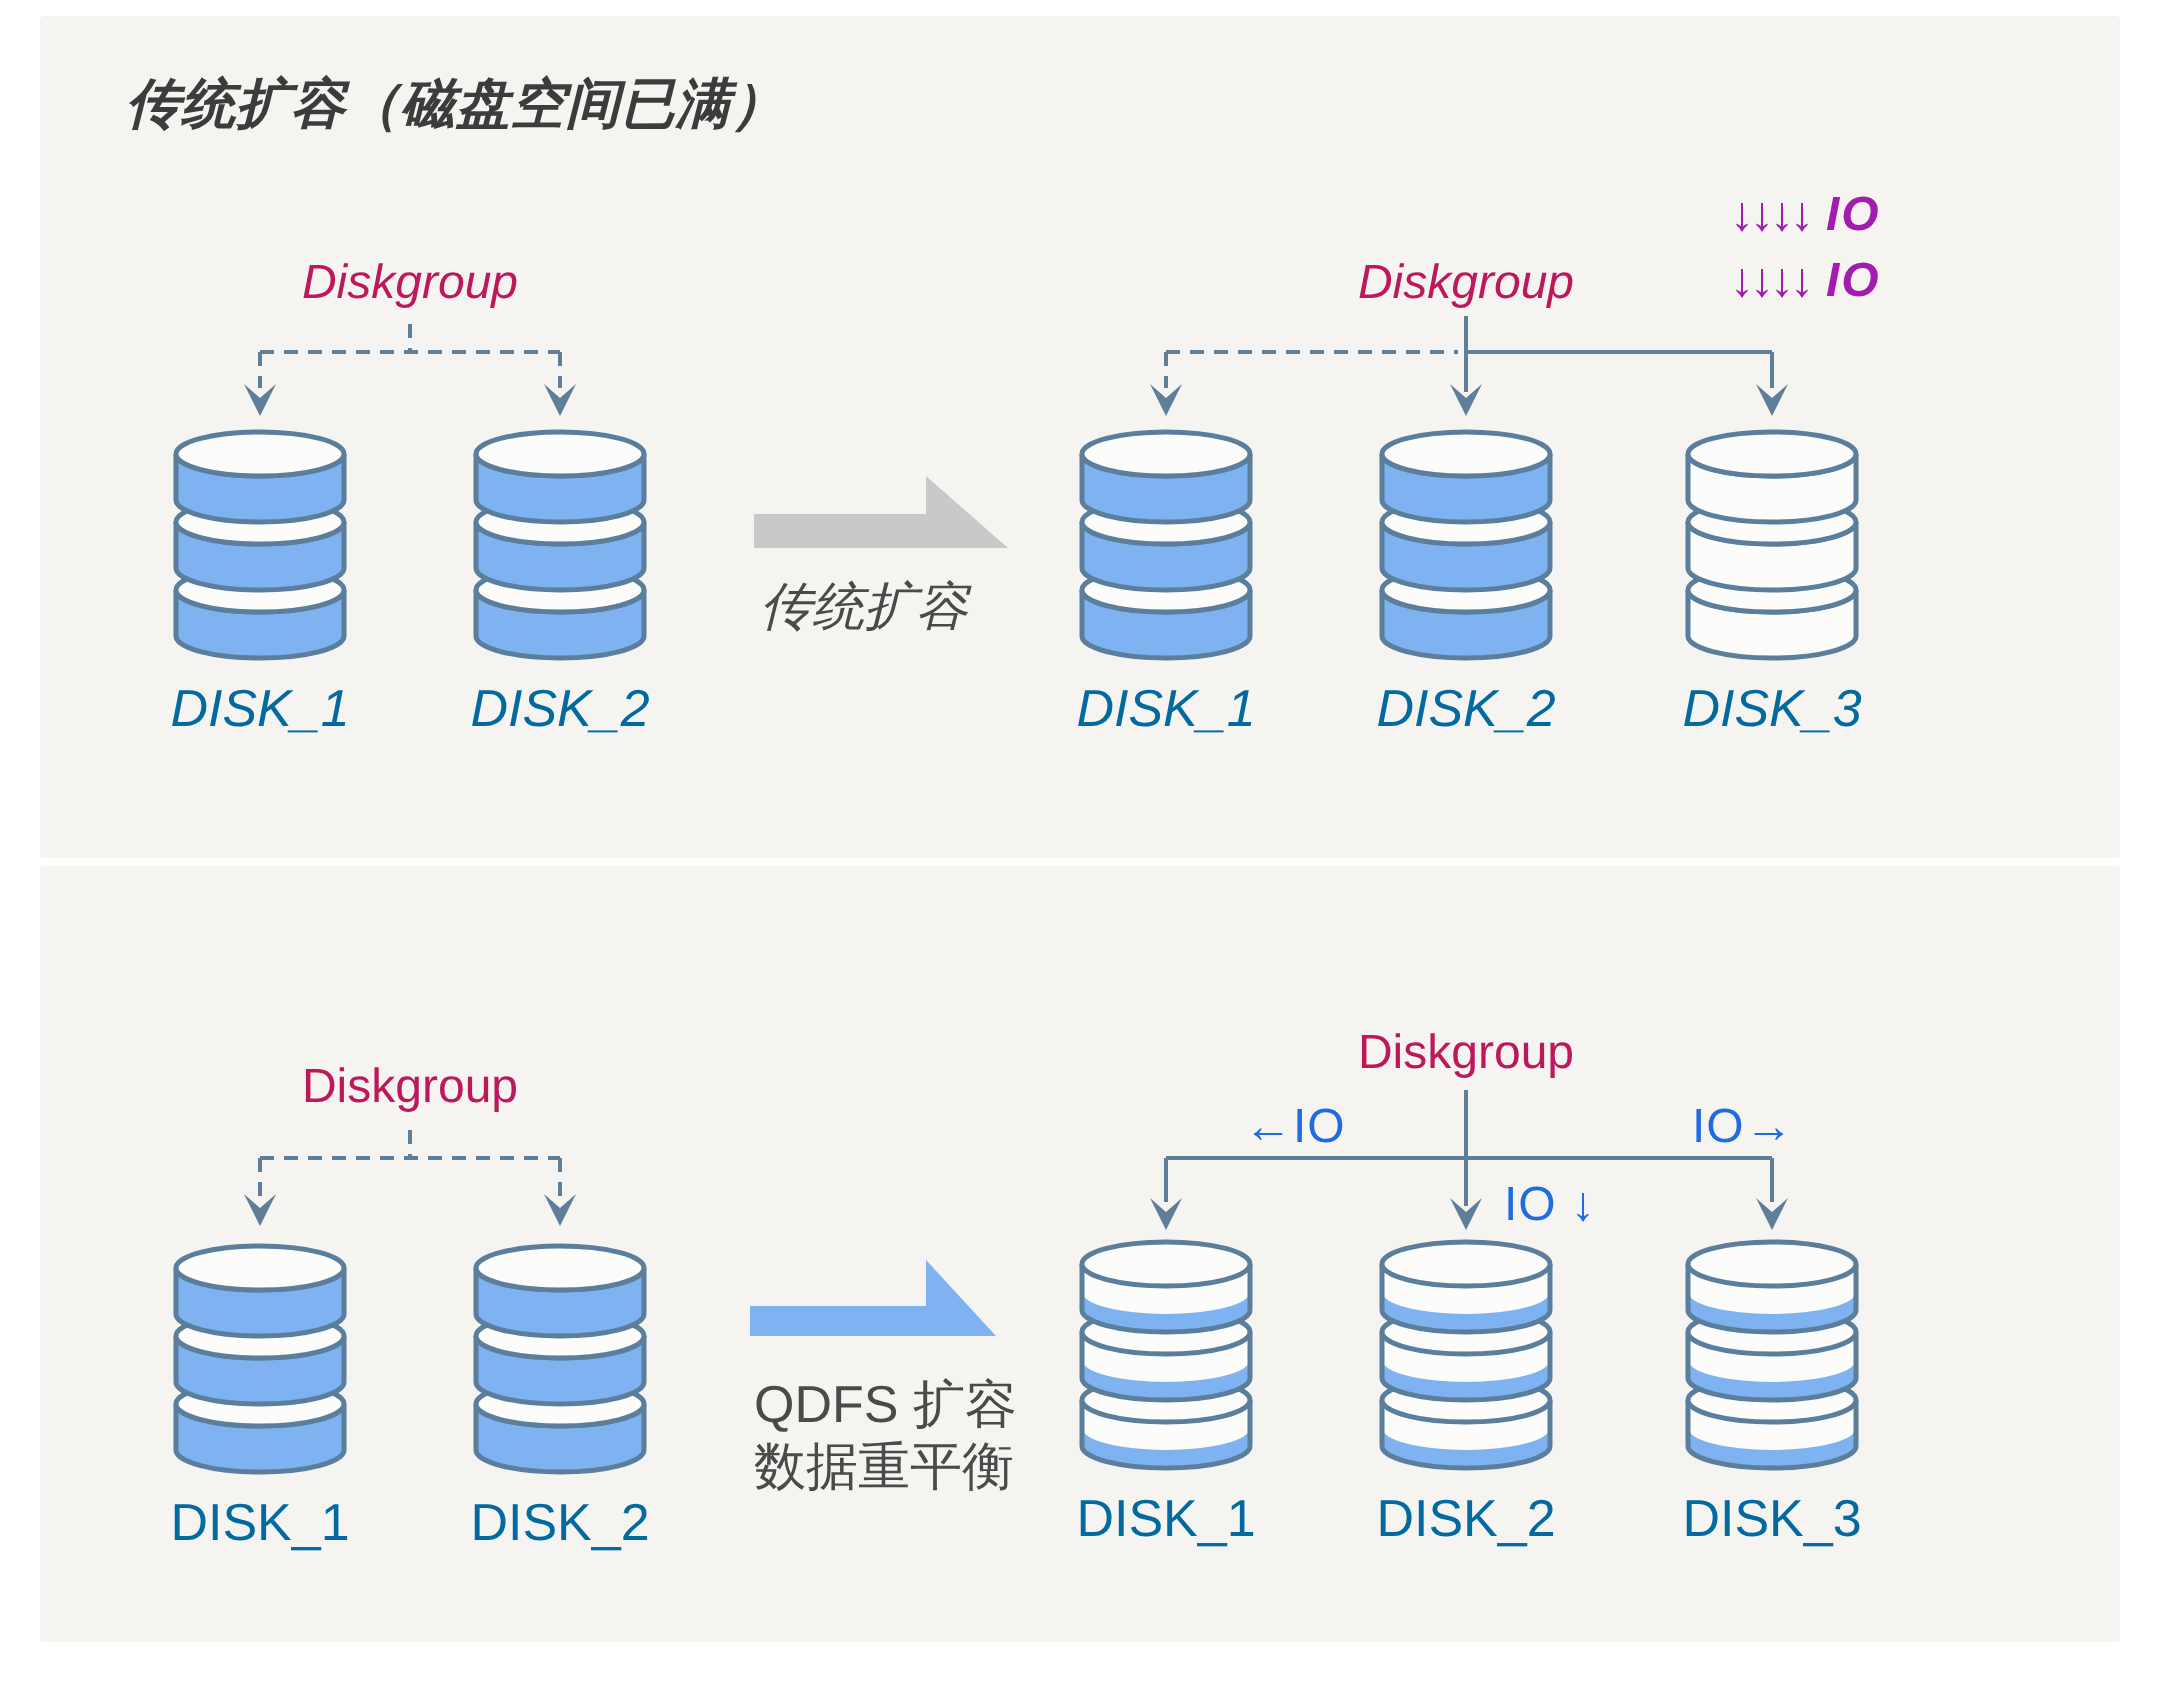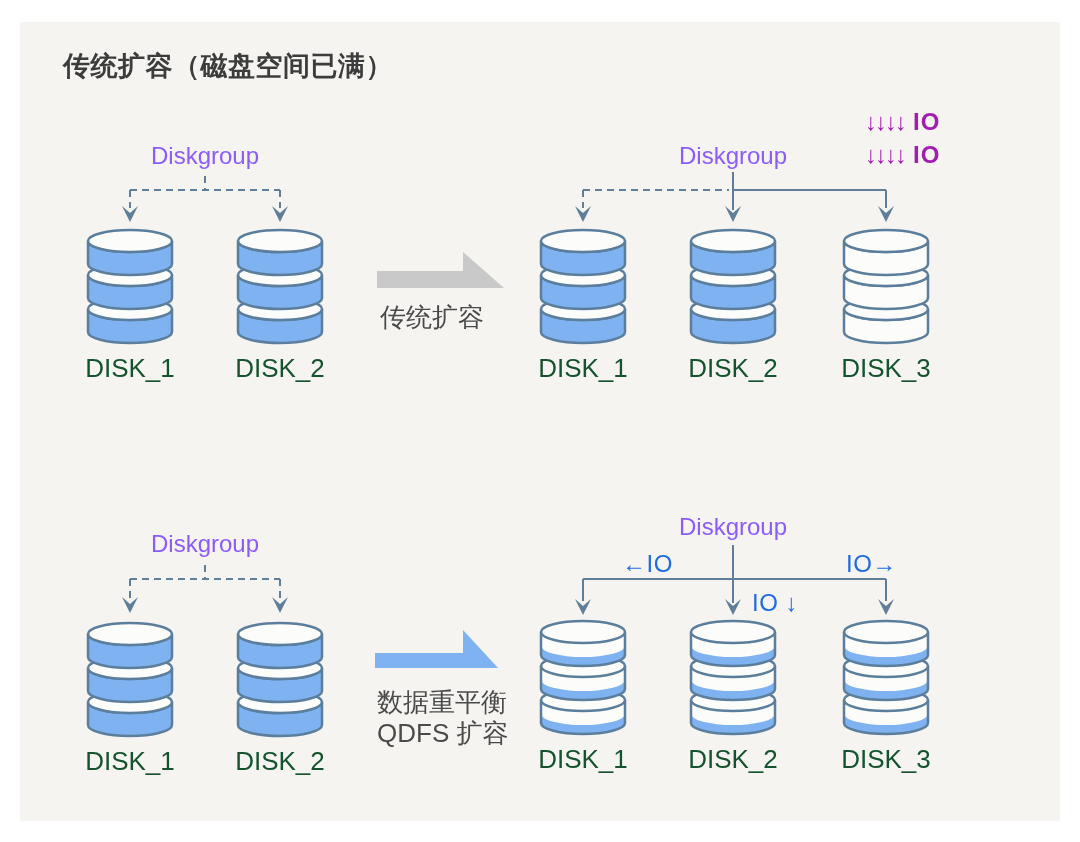--- a/index.html
+++ b/index.html
@@ -6,38 +6,38 @@
   body {
     width:1080px; height:842px; position:relative;
     background:#ffffff;
     font-family:"Liberation Sans", sans-serif;
     overflow:hidden;
   }
   .panel {
     position:absolute; left:20px; width:1040px;
     background:#F5F4F1; border-radius:2px;
   }
-  #panel-top    { top:22px;  height:421px; }
+  #panel-top    { top:8px;  height:421px;font-style:italic; }
   #panel-bottom { top:433px; height:388px; }
 
   .overlay { position:absolute; left:0; top:0; pointer-events:none; }
 
   .title {
     position:absolute; left:43px; top:26px;
     font-size:27px; font-weight:700; color:#3C3C3C;
     letter-spacing:0.5px; white-space:nowrap;
   }
   .dg-label {
     position:absolute; width:180px; text-align:center;
-    font-size:24px; color:#8b5cf6; white-space:nowrap;
+    font-size:24px; color:#be185d; white-space:nowrap;
   }
   .disk { position:absolute; width:92px; height:118px; }
   .disk-label {
     position:absolute; width:140px; text-align:center;
-    font-size:26px; color:#14532d; white-space:nowrap;
+    font-size:26px; color:#0369a1; white-space:nowrap;
   }
   .annotation {
     position:absolute; left:558px; top:50px; width:432px;
     text-align:center; font-size:25px; font-weight:600;
     color:#1F6BE0; white-space:nowrap;
   }
   .io-row {
     position:absolute; left:845px; width:160px;
     font-weight:700; color:#a21caf; font-size:24px; white-space:nowrap;
   }
@@ -181,22 +181,22 @@
       <path d="M555 166 L563 182 L571 166 L563 173 Z"></path>
       <path d="M705 166 L713 182 L721 166 L713 173 Z"></path>
       <path d="M858 166 L866 182 L874 166 L866 173 Z"></path>
     </g>
   </svg>
 
   <svg class="overlay" width="1040" height="388" viewBox="0 0 1040 388">
     <polygon points="355,220 443,220 443,197 478,235 355,235" fill="#7EB2F0"></polygon>
   </svg>
   <div class="transition-label two-line" style="left:357px; top:254px;">
+    <div>QDFS 扩容</div>
     <div>数据重平衡</div>
-    <div>QDFS 扩容</div>
   </div>
 
   <div class="dg-label" style="left:95px;  top:97px;">Diskgroup</div>
   <div class="dg-label" style="left:623px; top:80px;">Diskgroup</div>
 
   <div class="io-tag" style="left:602px; top:117px;">
     <span>←</span><span>IO</span>
   </div>
   <div class="io-tag" style="left:826px; top:117px;">
     <span>IO</span><span>→</span>

